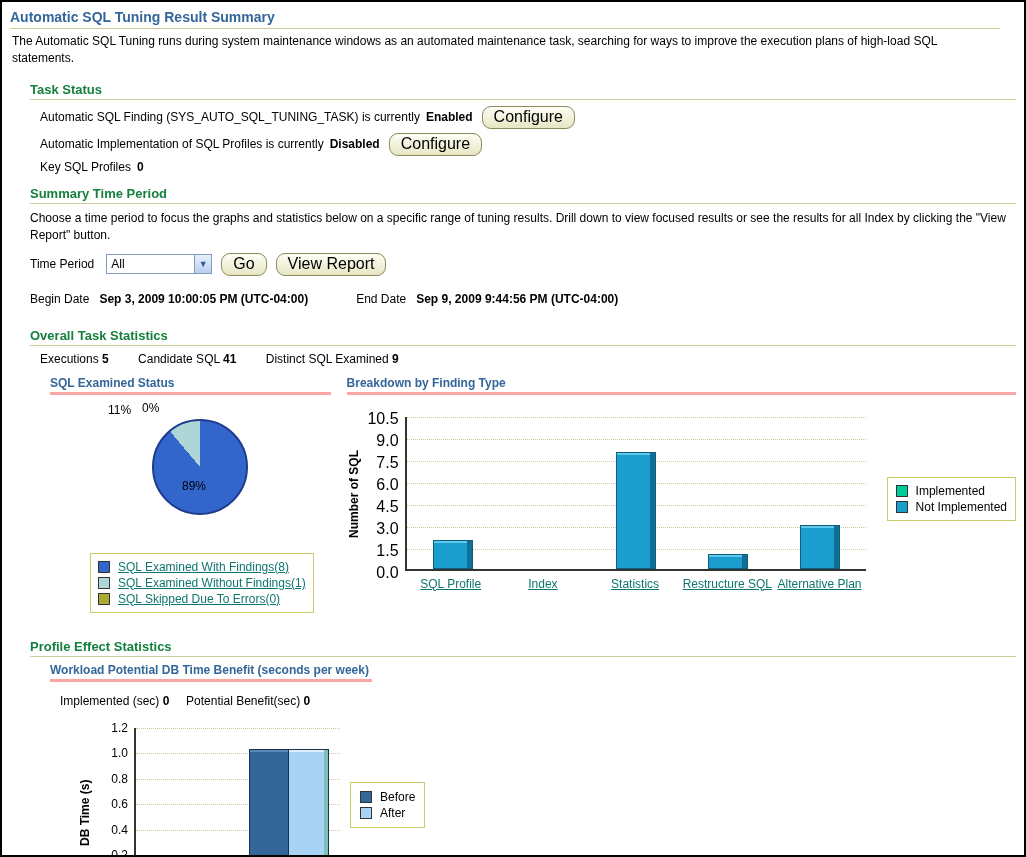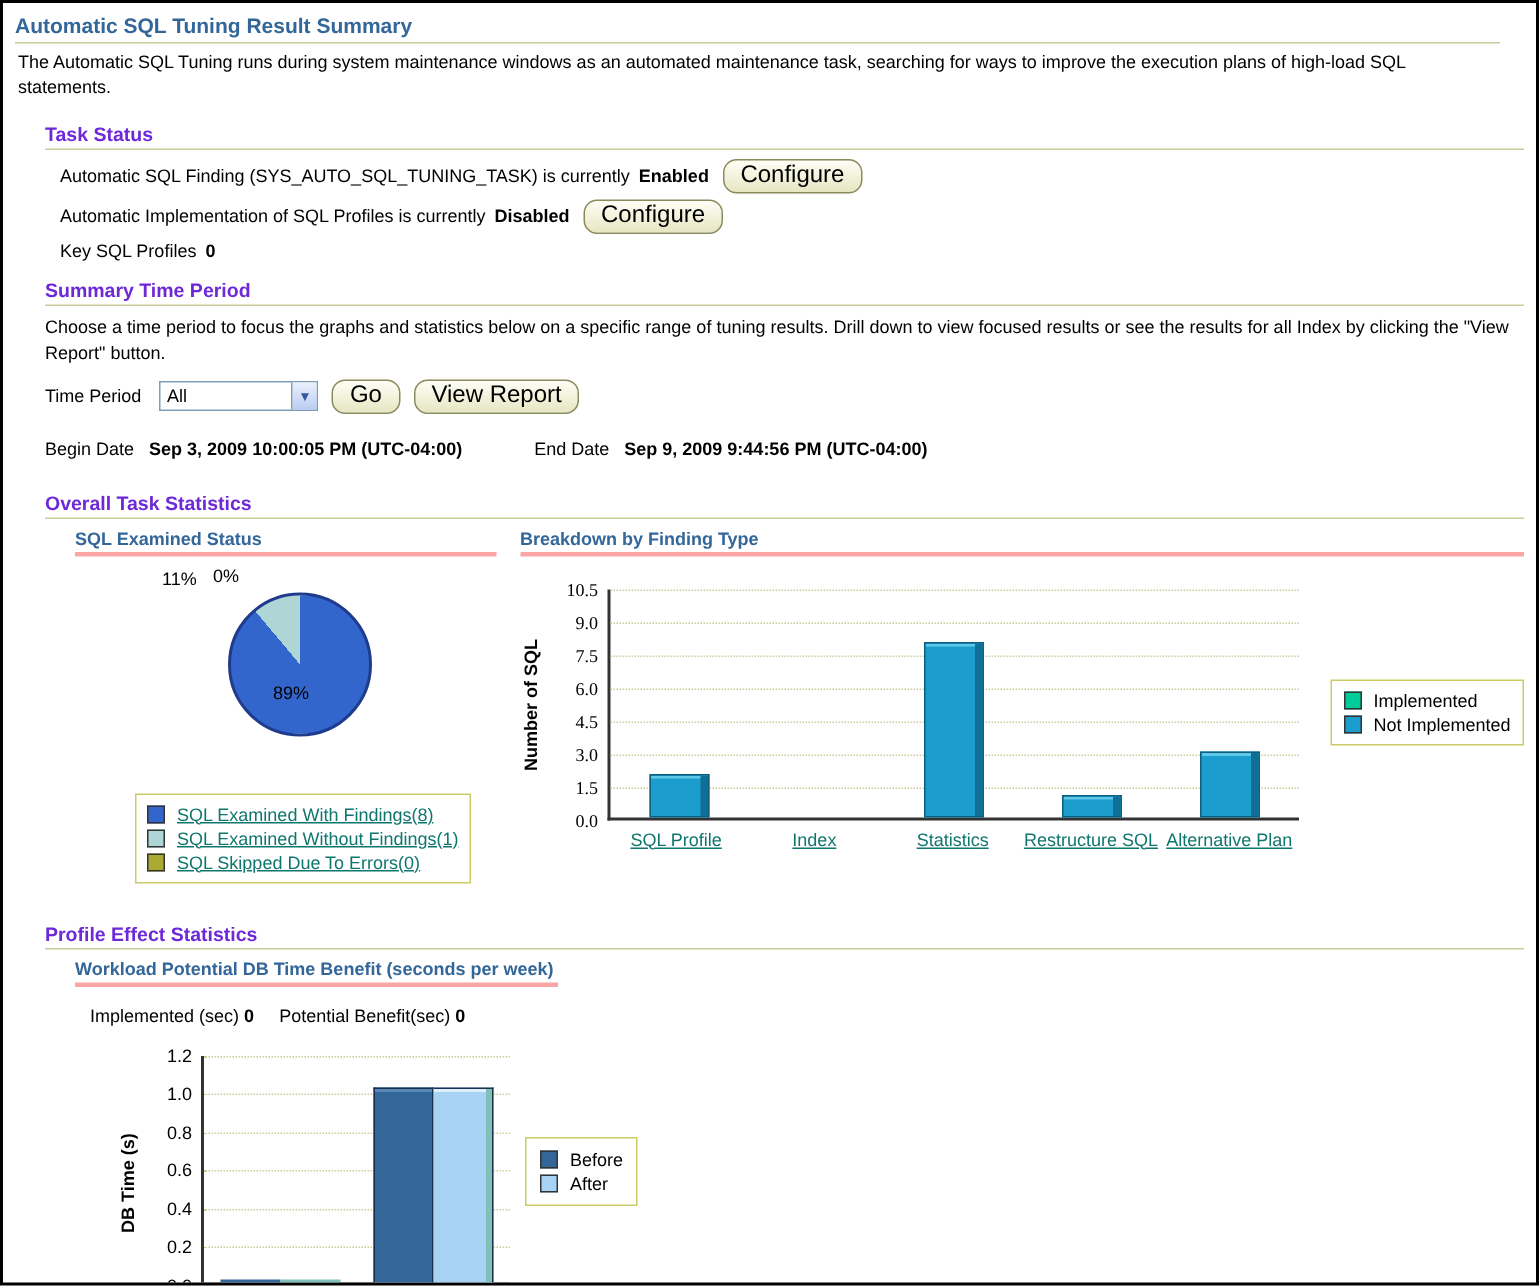--- a/index.html
+++ b/index.html
@@ -9,21 +9,21 @@
     border: 2px solid #000;
     font-family: "Liberation Sans", sans-serif;
     font-size: 12px; color: #000;
     position: relative; overflow: hidden;
   }
   .page-pad { padding: 5px 24px 0 8px; }
   .page-title { color:#336699; font-size:14px; font-weight:bold; padding:2px 0 3px 0; border-bottom:1px solid #CCCC99; }
   .intro { padding:4px 2px 2px 2px; line-height:1.45; max-width:1008px; }
 
   .section { margin: 12px 8px 0 28px; }
-  .sec-head { color:#6d28d9; font-size:13px; font-weight:bold; padding-bottom:2px; border-bottom:1px solid #CCCC99; margin-bottom:6px; }
+  .sec-head { color:#15803d; font-size:13px; font-weight:bold; padding-bottom:2px; border-bottom:1px solid #CCCC99; margin-bottom:6px; }
   .sec-body { margin-left:10px; }
 
   .task-line { margin:4px 0; display:flex; align-items:center; }
   .task-line .bold { font-weight:bold; margin-left:6px; }
   .val-bold { font-weight:bold; }
 
   button.em-btn {
     font-family:"Liberation Sans",sans-serif; font-size:16px; color:#000;
     background: linear-gradient(#FEFEF6, #E6E6C3);
     border:1px solid #8A8A5C; border-radius:9px;
@@ -69,21 +69,21 @@
   .swatch { width:12px; height:12px; border:1px solid #333; margin-right:8px; flex:0 0 auto; }
   a.chart-link { color:#0f766e; text-decoration:underline; cursor:pointer; }
 
   
   .mchart { display:flex; margin-top:14px; }
   .rot-label {
     writing-mode:vertical-rl; transform:rotate(180deg);
     font-weight:bold; font-size:12px; text-align:center; color:#000;
   }
   .mplot-area { position:relative; width:520px; height:192px; margin-left:4px; }
-  .tick { position:absolute; left:0; width:34px; text-align:right; font-size:12px;font-family:Liberation Serif, serif; }
+  .tick { position:absolute; left:0; width:34px; text-align:right; font-size:16px; }
   .mplot {
     position:absolute; left:40px; top:8px; width:461px; height:154px;
     border-left:2px solid #333; border-bottom:2px solid #333;
   }
   .gline { position:absolute; left:0; right:0; border-top:1px dotted #CCCC99; }
   .bars { position:absolute; left:0; right:0; top:0; bottom:0; display:flex; justify-content:space-around; align-items:flex-end; }
   .mbar {
     width:40px; background:#1B9DCE; border:1px solid #0E5E80;
     box-shadow: inset -5px 0 0 #0F6F96, inset 0 2px 0 #5FC8E8;
   }
@@ -159,20 +159,34 @@
     <span class="lbl">Begin Date</span>
     <span class="val-bold">Sep 3, 2009 10:00:05 PM (UTC-04:00)</span>
     <span class="gap"></span>
     <span class="lbl">End Date</span>
     <span class="val-bold">Sep 9, 2009 9:44:56 PM (UTC-04:00)</span>
   </div>
 </div>
 
 <div class="section" style="margin-top:22px;">
   <div class="sec-head">Overall Task Statistics</div>
+  <div class="stats-row">
+    <span class="pair">
+      <span>Executions</span>
+      <span class="val-bold">5</span>
+    </span>
+    <span class="pair">
+      <span>Candidate SQL</span>
+      <span class="val-bold">41</span>
+    </span>
+    <span class="pair">
+      <span>Distinct SQL Examined</span>
+      <span class="val-bold">9</span>
+    </span>
+  </div>
 
   <div class="columns">
 
     <div class="col-left">
       <div class="subhead">SQL Examined Status</div>
       <div class="pie-wrap">
         <span class="pie-lbl" style="left:58px; top:2px;">11%</span>
         <span class="pie-lbl" style="left:92px; top:0;">0%</span>
         <div class="pie" style="background: conic-gradient(rgb(51, 102, 204) 0deg, rgb(51, 102, 204) 320deg, rgb(175, 214, 214) 320deg, rgb(175, 214, 214) 360deg, rgb(170, 170, 51) 360deg, rgb(170, 170, 51) 360deg);"></div>
         <span class="pie-lbl" style="left:132px; top:78px;">89%</span>

